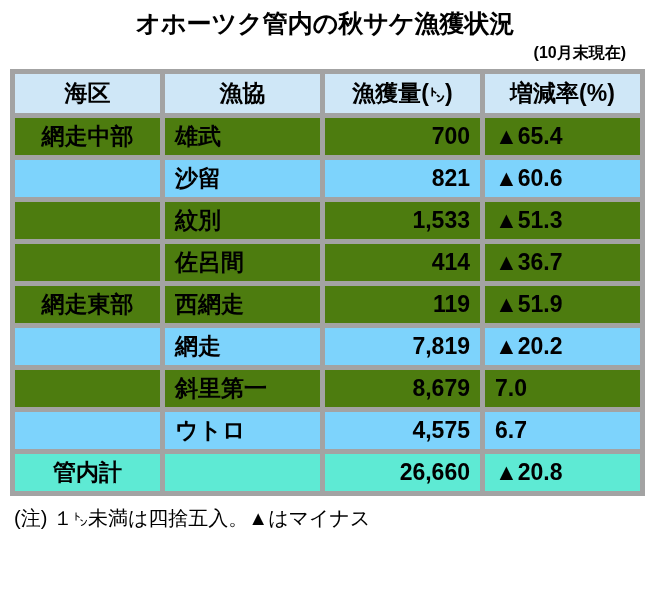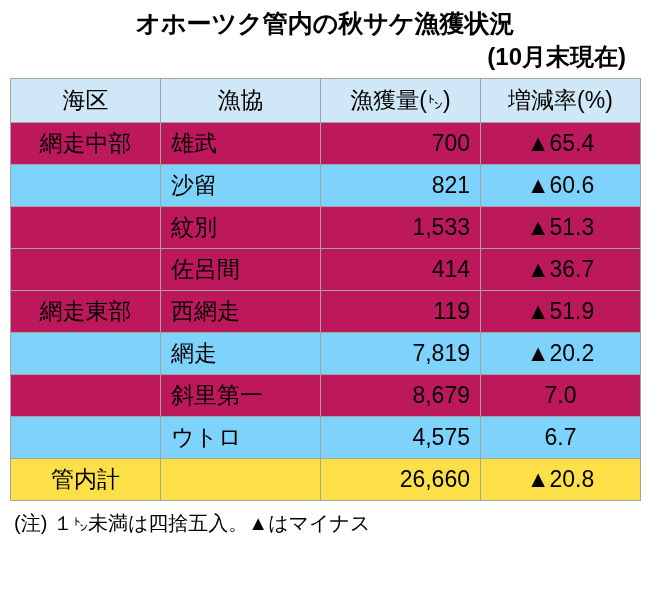--- a/index.html
+++ b/index.html
@@ -25,74 +25,74 @@
     text-align: center;
     font-size: 25px;
     font-weight: bold;
     letter-spacing: 0px;
     padding-top: 10px;
     line-height: 1.1;
     white-space: nowrap;
   }
   .subtitle {
     text-align: right;
-    font-size: 24px;
+    font-size: 16px;
     font-weight: bold;
     padding-right: 14px;
     padding-top: 6px;
     line-height: 1.1;
   }
   table {
     border-collapse: collapse;
     width: 630px;
     margin-top: 8px;
     table-layout: fixed;
   }
   col.c-kaiku { width: 150px; }
   col.c-gyokyo { width: 160px; }
   col.c-ryo { width: 160px; }
   col.c-rate { width: 160px; }
 
   th, td {
-    border: 1px solid #a3a3a3;
+    border: 5px solid #a3a3a3;
     height: 42px;
     font-size: 23px;
-    font-weight: normal;
+    font-weight: bold;
     padding: 0 10px;
     box-sizing: border-box;
     white-space: nowrap;
   }
   thead th {
     background: #cfe7f7;
     text-align: center;
     font-size: 23px;
     height: 44px;
   }
   thead th .small {
     font-size: 16px;
   }
   tbody td {
-    background: #be185d;
+    background: #4d7c0f;
   }
   tbody tr.alt td {
     background: #7dd3fc;
   }
   tbody tr.total td {
-    background: #fde047;
+    background: #5eead4;
   }
   td.kaiku {
     text-align: center;
   }
   td.gyokyo {
   }
   td.num {
     text-align: right;
   }
   td.rate {
-    text-align: center;
+    text-align: left;
     margin-top: 20px;
   }
   .note {
     font-size: 20px;
     padding-top: 10px;
     padding-left: 4px;
     line-height: 1.2;
     white-space: nowrap;
   }
   .note .tiny {

